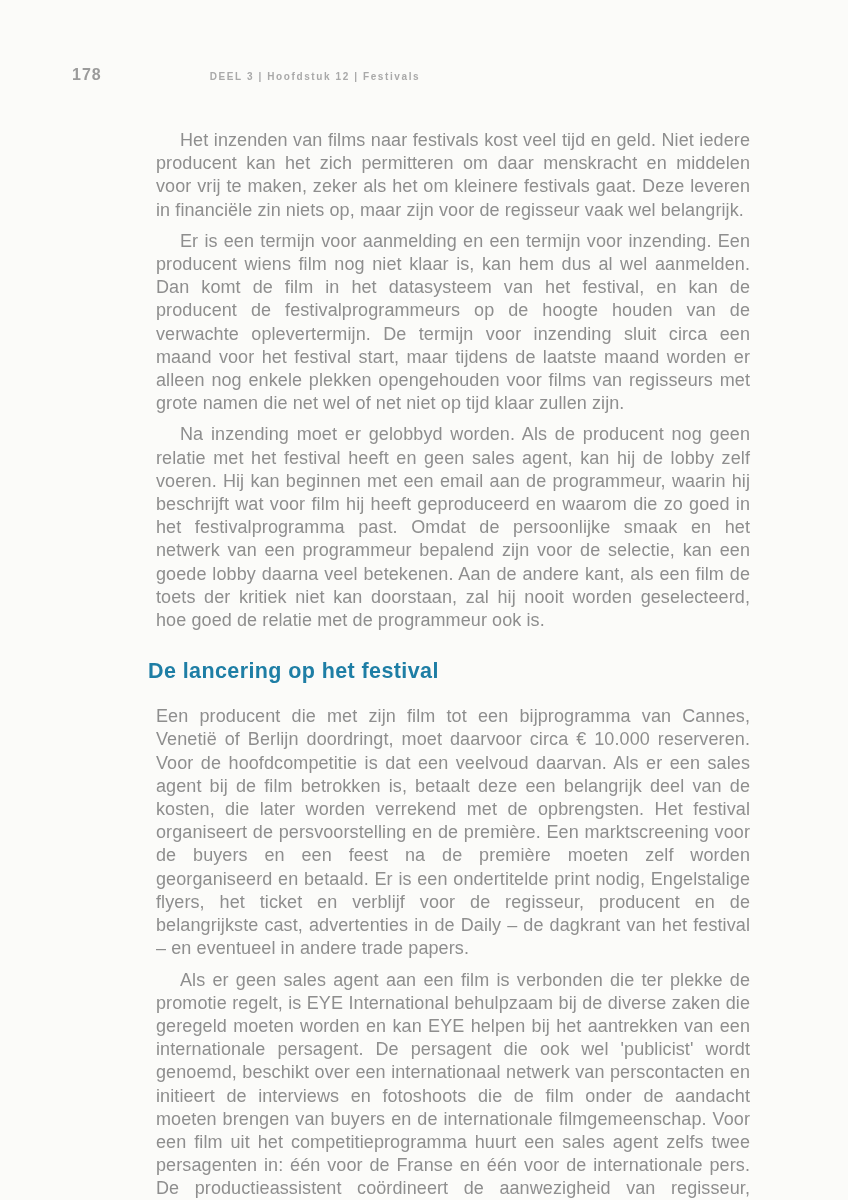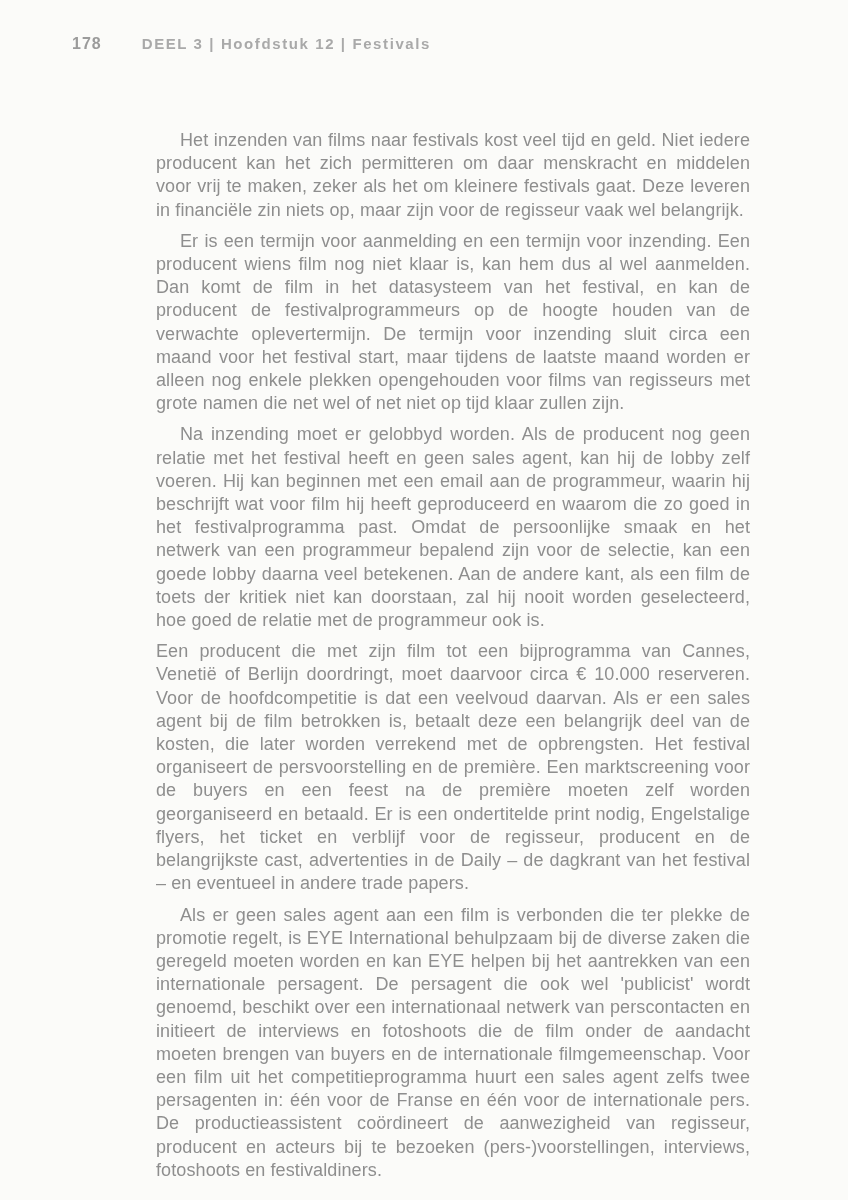--- a/index.html
+++ b/index.html
@@ -12,35 +12,36 @@
     width: 848px;
     height: 1200px;
     margin: 0 auto;
     background: #fbfbf9;
     font-family: "Liberation Sans", sans-serif;
     overflow: hidden;
     box-sizing: border-box;
   }
   .page-header {
     position: absolute;
-    top: 35px;
+    top: 66px;
     left: 72px;
     display: flex;
     align-items: baseline;
+    gap: 40px;
   }
   .page-number {
     color: #9b9b9b;
     font-size: 16px;
     font-weight: bold;
     letter-spacing: 1px;
   }
   .breadcrumb {
-    margin-left: 40px;
+    margin-left: 68px;
     color: #a9a9a9;
-    font-size: 15px;
+    font-size: 10px;
     font-weight: bold;
     letter-spacing: 1.6px;
   }
   .content {
     position: absolute;
     top: 121px;
     left: 148px;
     width: 610px;
     color: #8e8e8e;
     font-size: 18px;
@@ -75,20 +76,21 @@
   </div>
 
   <div class="content">
 
     <p class="indent">Het inzenden van films naar festivals kost veel tijd en geld. Niet iedere producent kan het zich permitteren om daar menskracht en middelen voor vrij te maken, zeker als het om kleinere festivals gaat. Deze leveren in financiële zin niets op, maar zijn voor de regisseur vaak wel belangrijk.</p>
 
     <p class="indent">Er is een termijn voor aanmelding en een termijn voor inzending. Een producent wiens film nog niet klaar is, kan hem dus al wel aanmelden. Dan komt de film in het datasysteem van het festival, en kan de producent de festivalprogrammeurs op de hoogte houden van de verwachte oplevertermijn. De termijn voor inzending sluit circa een maand voor het festival start, maar tijdens de laatste maand worden er alleen nog enkele plekken opengehouden voor films van regisseurs met grote namen die net wel of net niet op tijd klaar zullen zijn.</p>
 
     <p class="indent">Na inzending moet er gelobbyd worden. Als de producent nog geen relatie met het festival heeft en geen sales agent, kan hij de lobby zelf voeren. Hij kan beginnen met een email aan de programmeur, waarin hij beschrijft wat voor film hij heeft geproduceerd en waarom die zo goed in het festivalprogramma past. Omdat de persoonlijke smaak en het netwerk van een programmeur bepalend zijn voor de selectie, kan een goede lobby daarna veel betekenen. Aan de andere kant, als een film de toets der kritiek niet kan doorstaan, zal hij nooit worden geselecteerd, hoe goed de relatie met de programmeur ook is.</p>
 
+    <h2 class="section-heading">De lancering op het festival</h2>
 
     <p>Een producent die met zijn film tot een bijprogramma van Cannes, Venetië of Berlijn doordringt, moet daarvoor circa € 10.000 reserveren. Voor de hoofdcompetitie is dat een veelvoud daarvan. Als er een sales agent bij de film betrokken is, betaalt deze een belangrijk deel van de kosten, die later worden verrekend met de opbrengsten. Het festival organiseert de persvoorstelling en de première. Een marktscreening voor de buyers en een feest na de première moeten zelf worden georganiseerd en betaald. Er is een ondertitelde print nodig, Engelstalige flyers, het ticket en verblijf voor de regisseur, producent en de belangrijkste cast, advertenties in de Daily – de dagkrant van het festival – en eventueel in andere trade papers.</p>
 
     <p class="indent">Als er geen sales agent aan een film is verbonden die ter plekke de promotie regelt, is EYE International behulpzaam bij de diverse zaken die geregeld moeten worden en kan EYE helpen bij het aantrekken van een internationale persagent. De persagent die ook wel 'publicist' wordt genoemd, beschikt over een internationaal netwerk van perscontacten en initieert de interviews en fotoshoots die de film onder de aandacht moeten brengen van buyers en de internationale filmgemeenschap. Voor een film uit het competitieprogramma huurt een sales agent zelfs twee persagenten in: één voor de Franse en één voor de internationale pers. De productieassistent coördineert de aanwezigheid van regisseur, producent en acteurs bij te bezoeken (pers-)voorstellingen, interviews, fotoshoots en festivaldiners.</p>
 
   </div>
 
 </div>
 
 </body></html>

